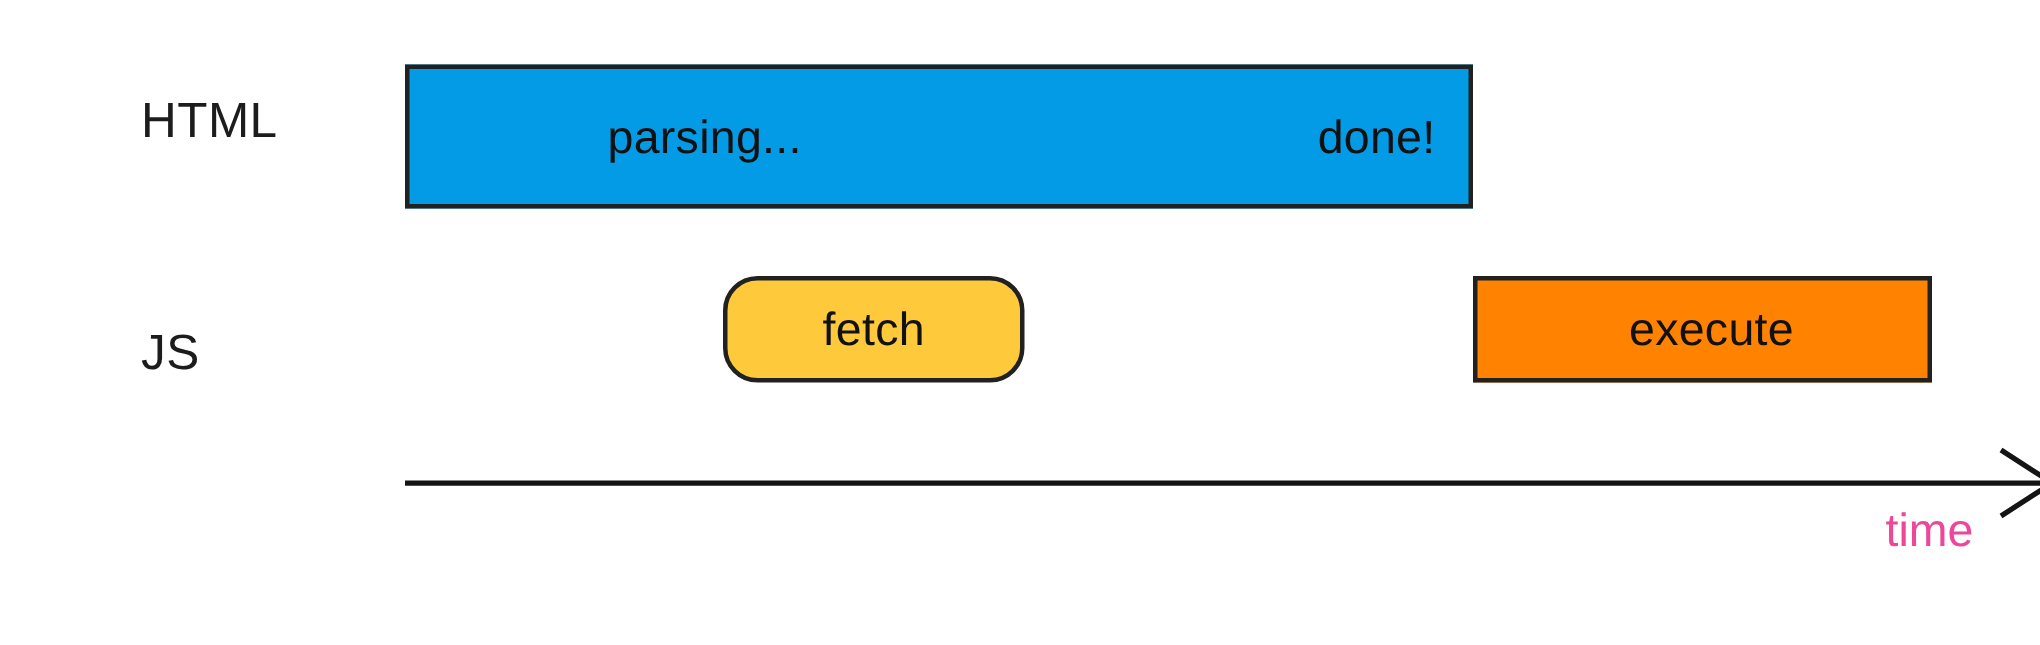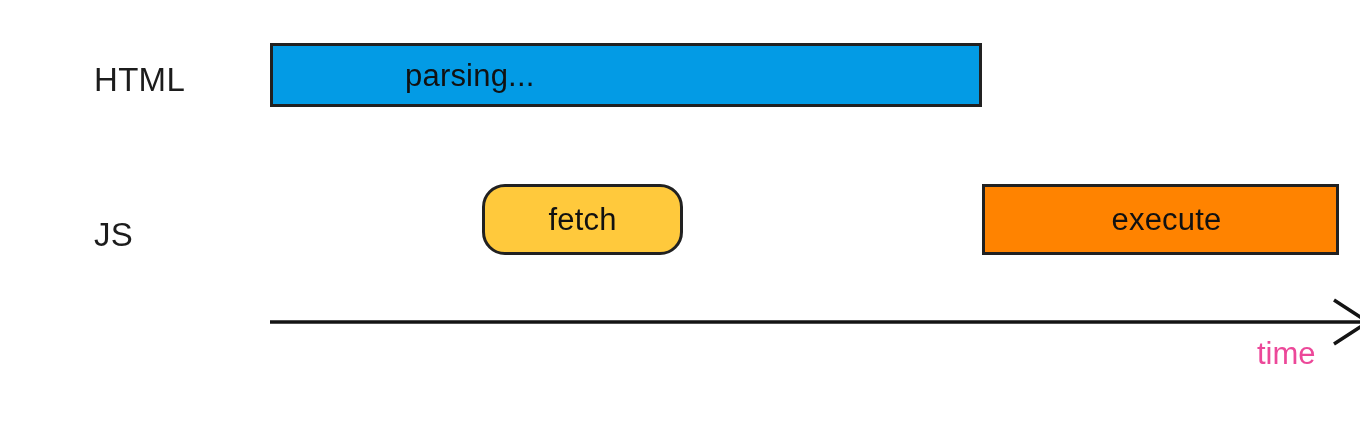--- a/index.html
+++ b/index.html
@@ -38,36 +38,36 @@
     position: absolute;
     box-sizing: border-box;
     border: 3px solid #212121;
     display: flex;
     align-items: center;
   }
   #bar-parsing {
     left: 226px;
     top: 43px;
     width: 712px;
-    height: 64px;
+    height: 96px;
     justify-content: space-between;
     padding: 0 22px 0 132px;
   }
   #bar-fetch {
     left: 438px;
     top: 184px;
     width: 201px;
     height: 71px;
     justify-content: center;
     border-radius: 23px;
   }
   #bar-execute {
     left: 938px;
     top: 184px;
-    width: 357px;
+    width: 306px;
     height: 71px;
     justify-content: center;
     padding-left: 12px;
   }
   .bar-text {
     font-size: 31px;
     line-height: 1;
     color: #111111;
     white-space: nowrap;
     letter-spacing: 0.2px;
@@ -96,20 +96,21 @@
 </style>
 </head>
 <body>
 
 <div id="canvas">
 
   <div class="row-label" id="label-html">HTML</div>
 
   <div class="bar" id="bar-parsing" style="background:#039BE5;">
     <span class="bar-text">parsing...</span>
+    <span class="bar-text">done!</span>
   </div>
 
   <div class="row-label" id="label-js">JS</div>
 
   <div class="bar" id="bar-fetch" style="background:#FFC93C;">
     <span class="bar-text">fetch</span>
   </div>
 
   <div class="bar" id="bar-execute" style="background:#FF8300;">
     <span class="bar-text">execute</span>

